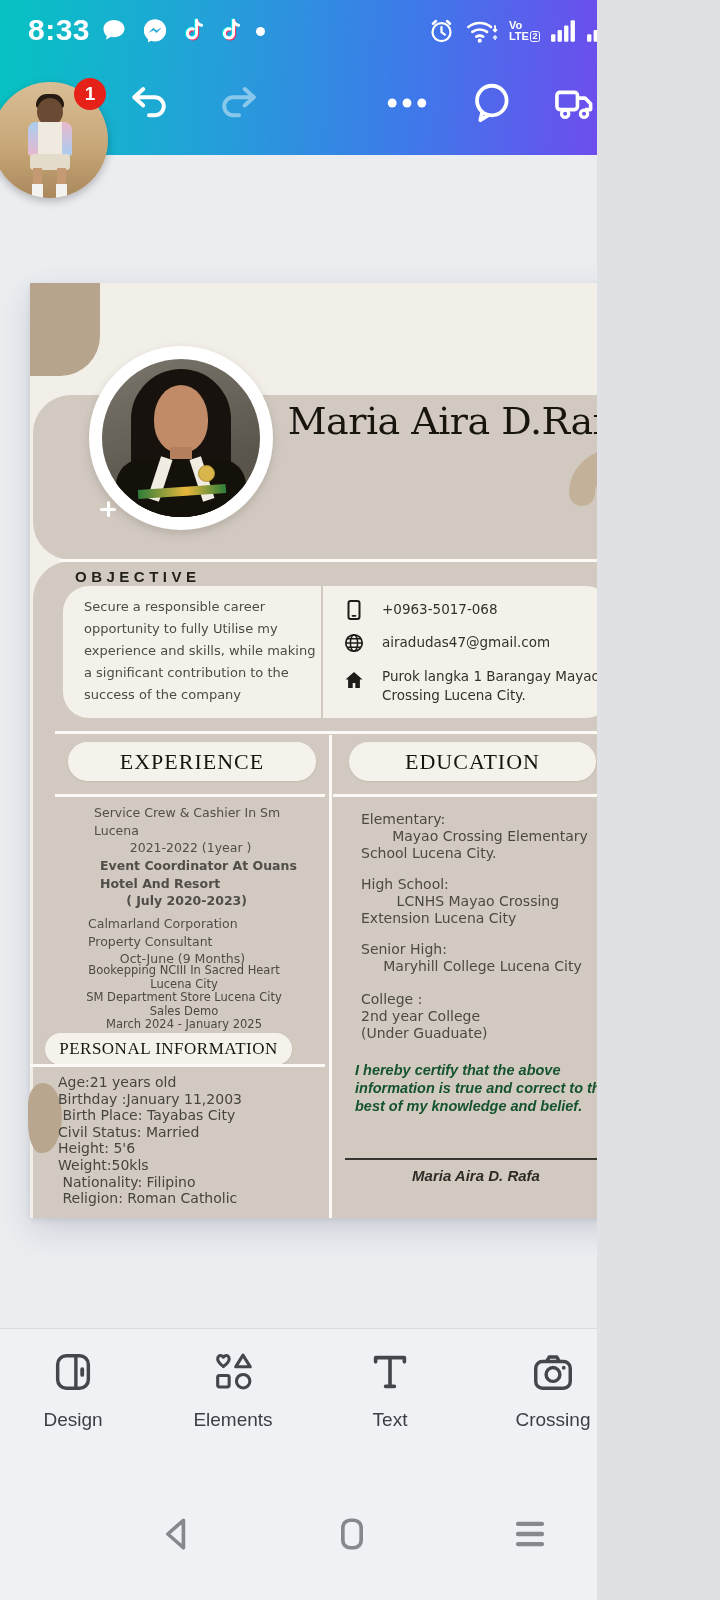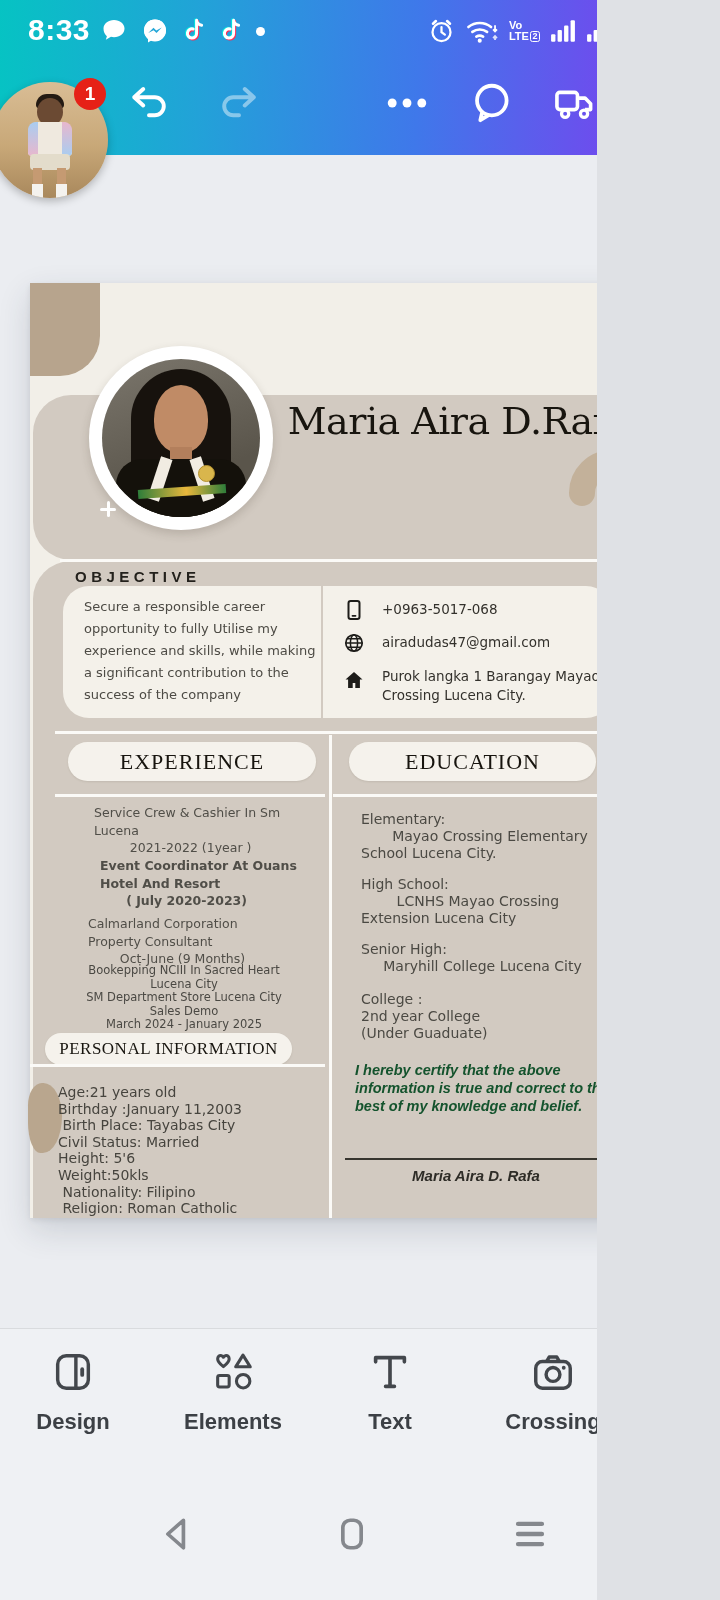--- a/index.html
+++ b/index.html
@@ -87,36 +87,36 @@
   .pill{position:absolute;background:#f5f2ec;border-radius:20px;text-align:center;
      font-family:Liberation Serif, serif;color:#17140e;box-shadow:0 1px 2px rgba(80,70,55,.12);}
   .pill-exp{left:38px;top:459px;width:248px;height:39px;font-size:22px;line-height:39px;letter-spacing:1px;}
   .pill-edu{left:319px;top:459px;width:247px;height:39px;font-size:22px;line-height:39px;letter-spacing:1px;}
   .pill-pi{left:15px;top:750px;width:247px;height:32px;font-size:17px;line-height:32px;letter-spacing:.5px;border-radius:16px;}
 
   .exp-e{position:absolute;font-family:"DejaVu Sans",sans-serif;color:#504e48;font-size:12.5px;line-height:17.5px;white-space:pre-wrap;}
   .exp-e4{position:absolute;left:18px;top:681px;width:272px;text-align:center;font-family:"DejaVu Sans",sans-serif;
      color:#4a4843;font-size:11.5px;line-height:13.6px;white-space:pre-wrap;}
   .pi-lines{position:absolute;left:28px;top:791px;font-family:"DejaVu Sans",sans-serif;
-     font-size:14px;line-height:16.6px;color:#46443e;white-space:pre-wrap;margin-top:10px;}
+     font-size:14px;line-height:16.6px;color:#46443e;white-space:pre-wrap;}
   .blob{position:absolute;left:-2px;top:800px;width:34px;height:70px;background:#b9a68e;
      border-radius:45% 60% 62% 40%/35% 52% 58% 48%;}
 
   .edu-e{position:absolute;left:331px;width:280px;font-family:"DejaVu Sans",sans-serif;
      font-size:14px;line-height:16.8px;color:#4b4943;white-space:pre-wrap;}
   .certify{position:absolute;left:325px;top:778px;width:292px;font-size:14.5px;line-height:18px;
      font-weight:700;font-style:italic;color:#14532d;white-space:pre-line;}
   .sig-line{position:absolute;left:315px;top:875px;width:262px;height:2px;background:#37352f;}
   .sig-name{position:absolute;left:315px;top:884px;width:262px;text-align:center;
      font-size:15px;font-weight:700;font-style:italic;color:#2e2c27;}
 
   
   .btoolbar{position:absolute;left:0;top:1328px;width:720px;height:152px;background:#eff1f4;border-top:1px solid #d9dbde;box-sizing:border-box;}
   .bt-item{position:absolute;top:20px;width:120px;display:flex;flex-direction:column;align-items:center;gap:14px;}
-  .bt-label{font-size:22px;color:#3c4045;font-weight:700;white-space:nowrap;}
+  .bt-label{font-size:19px;color:#3c4045;font-weight:400;white-space:nowrap;}
 
   
   .navbar{position:absolute;left:0;top:1480px;width:720px;height:120px;background:#eff1f4;}
   .nav-ic{position:absolute;top:32px;width:44px;height:44px;}
 </style>
 </head>
 <body>
 
 <div class="screen">
 

